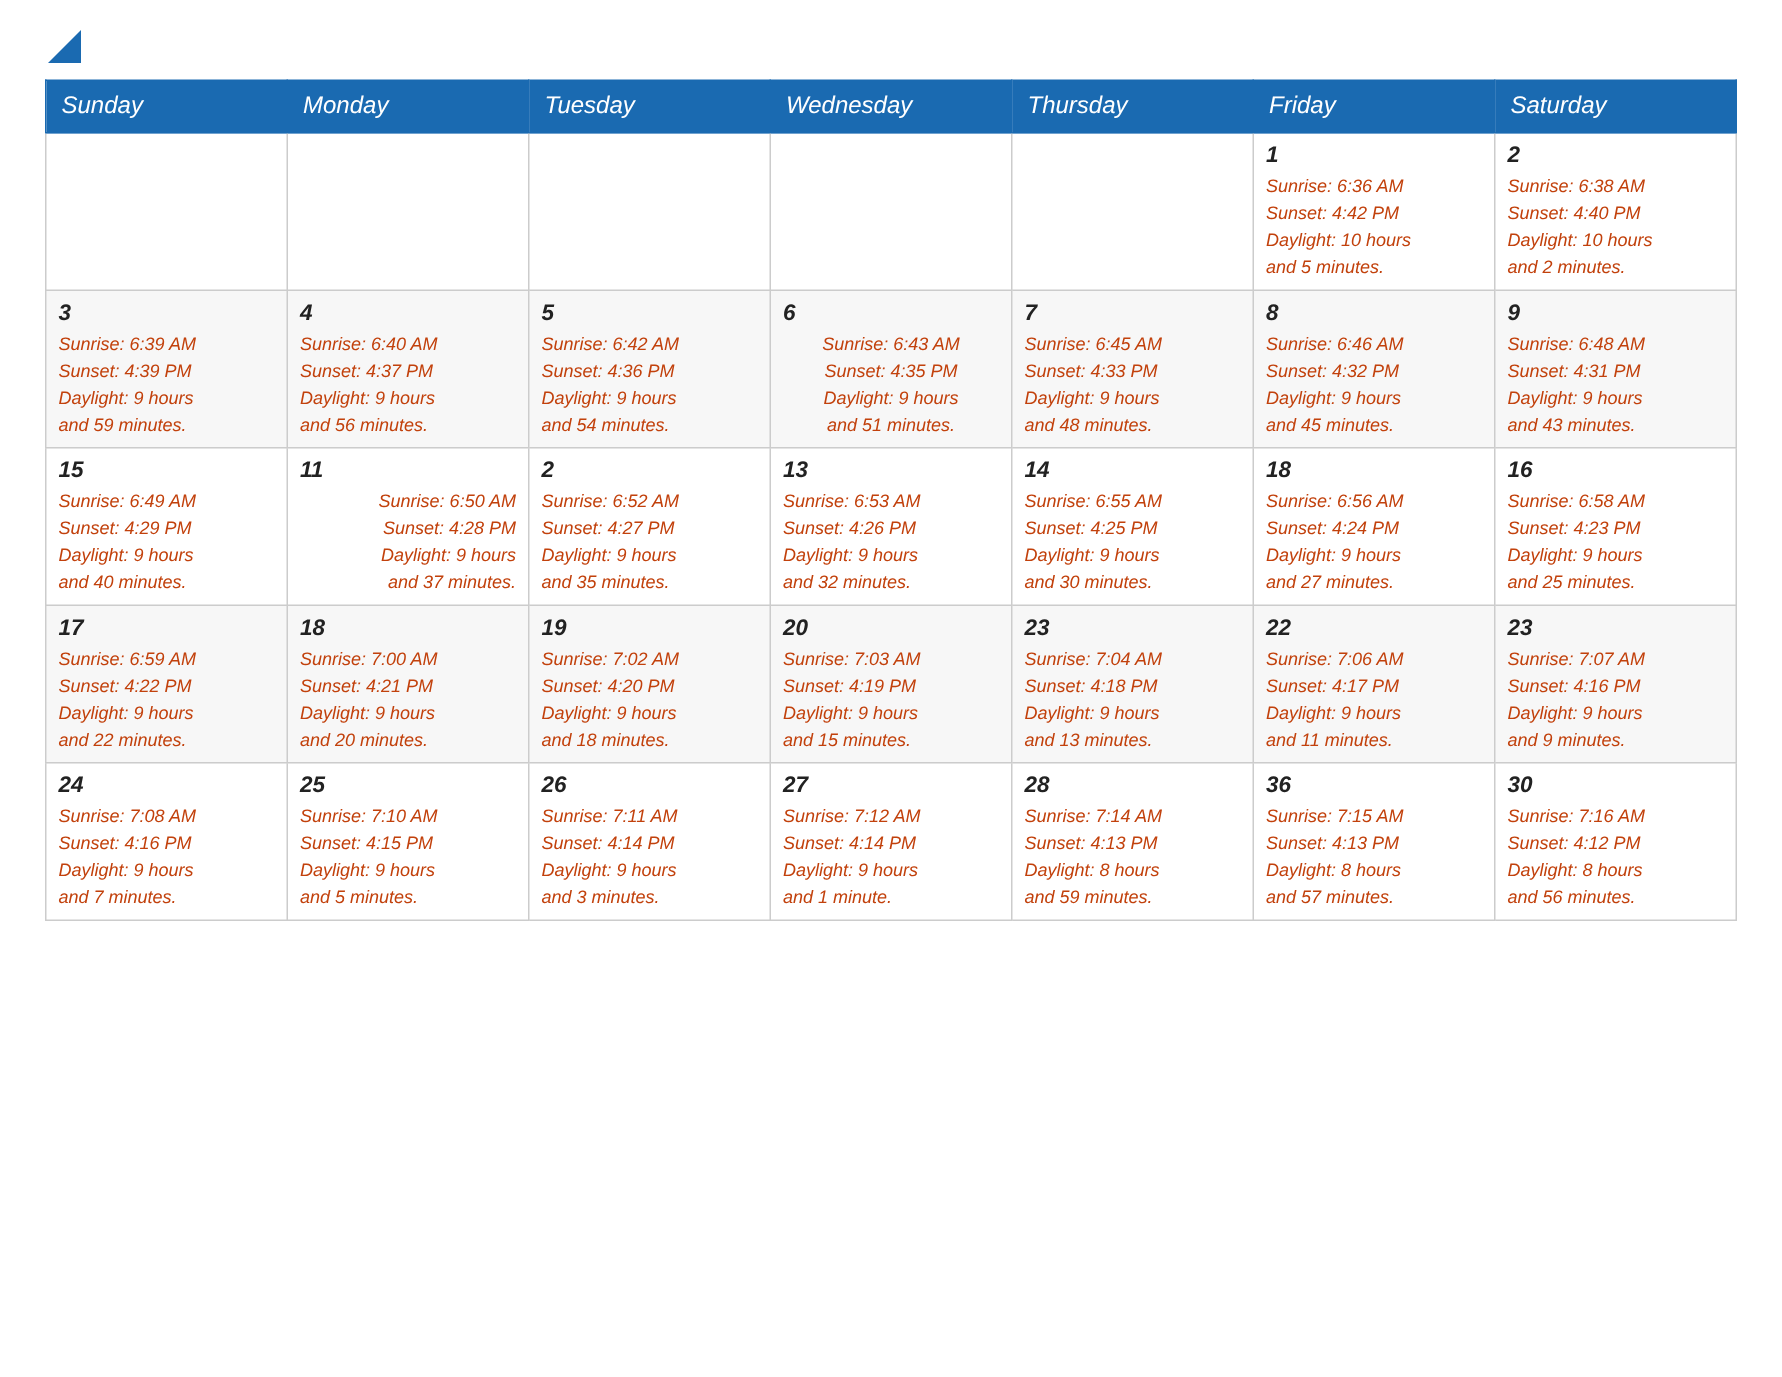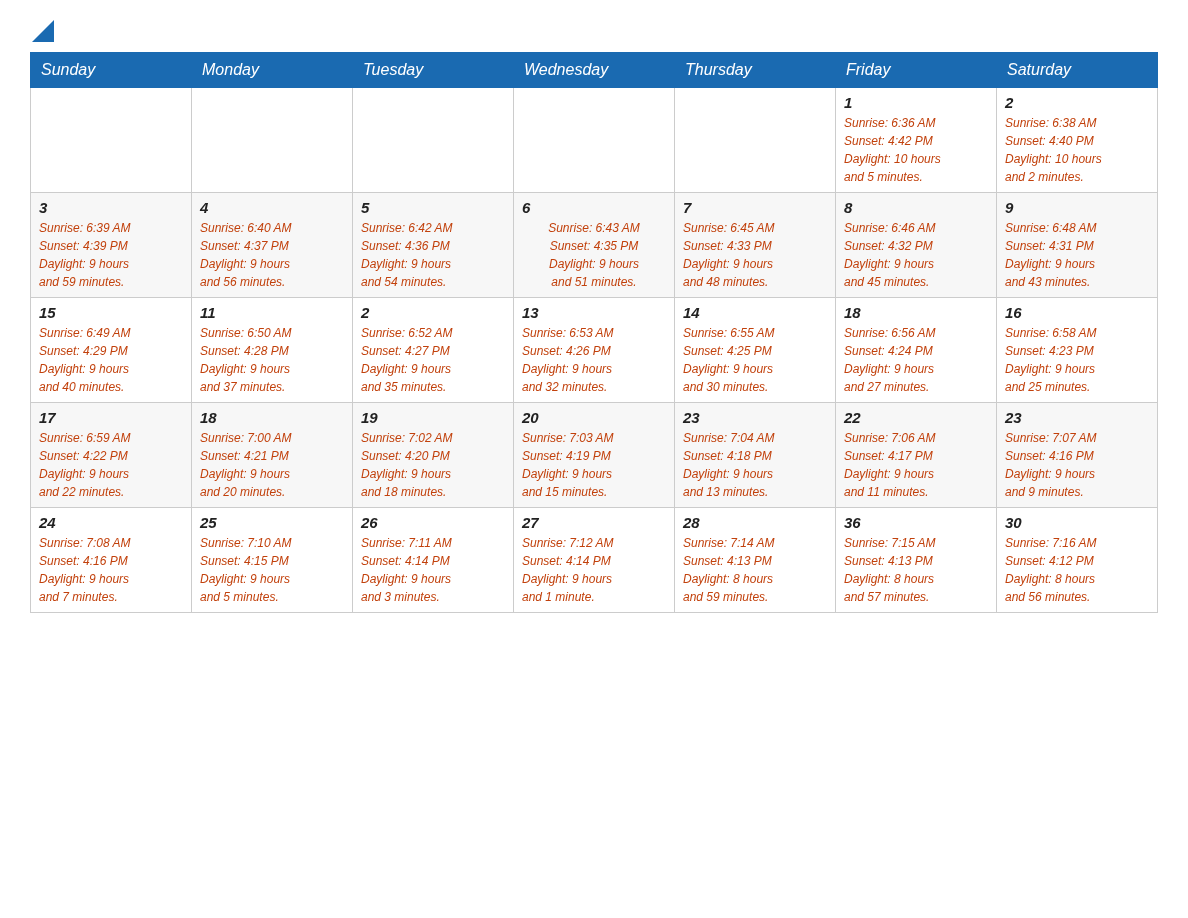--- a/index.html
+++ b/index.html
@@ -210,21 +210,21 @@
       <tr class="row-odd">
         <td>
           <span class="day-number">15</span>
           <div class="day-info" style="white-space: pre-line;">Sunrise: 6:49 AM
 Sunset: 4:29 PM
 Daylight: 9 hours
 and 40 minutes.</div>
         </td>
         <td>
           <span class="day-number">11</span>
-          <div class="day-info" style="white-space: pre-line;">Sunrise: 6:50 AM
+          <div class="day-info" style="white-space: pre-line; text-align: right;">Sunrise: 6:50 AM
 Sunset: 4:28 PM
 Daylight: 9 hours
 and 37 minutes.</div>
         </td>
         <td>
           <span class="day-number">2</span>
           <div class="day-info" style="white-space: pre-line;">Sunrise: 6:52 AM
 Sunset: 4:27 PM
 Daylight: 9 hours
 and 35 minutes.</div>

